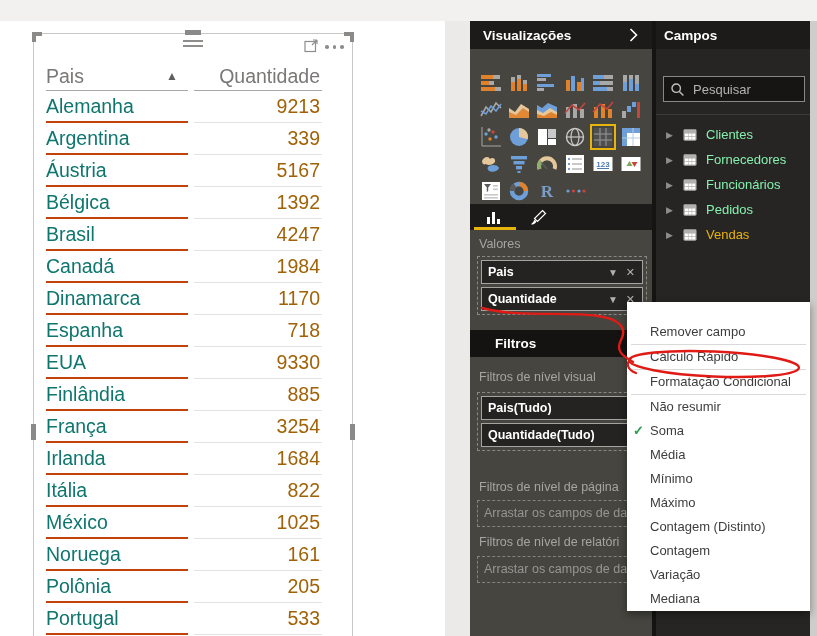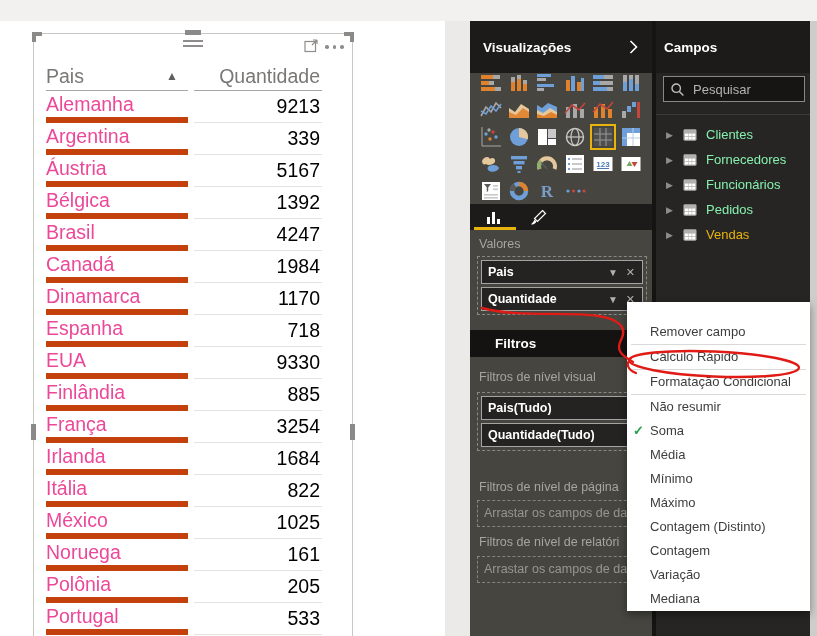--- a/index.html
+++ b/index.html
@@ -24,30 +24,30 @@
 
   .vh-drag { position:absolute; left:calc(50% - 10px); top:6px; width:20px; height:8px; }
   .vh-drag span { display:block; height:2px; background:#8f8d8b; margin-bottom:3px; }
   .vh-focus { position:absolute; left:270px; top:4px; width:15px; height:15px; }
   .vh-dots { position:absolute; left:291px; top:11px; width:22px; height:5px; display:flex; gap:4px; }
   .vh-dots i { width:3.5px; height:3.5px; border-radius:50%; background:#8f8d8b; }
 
   .tbl { position:absolute; left:12px; top:28px; width:276px; font-size:19.5px; }
   .trow { display:flex; height:32px; align-items:center; }
   .trow .c1 { width:142px; height:100%; display:flex; align-items:center; justify-content:space-between;
-    border-bottom:6px solid #c2410c; color:#ec4899; }
+    border-bottom:2px solid #c2410c; color:#0f766e; }
   .trow .gap { width:6px; }
   .trow .c2 { flex:1; height:100%; display:flex; align-items:center; justify-content:flex-end;
-    border-bottom:1px solid #e4e2e0; color:#000000; padding-right:2px; }
+    border-bottom:1px solid #e4e2e0; color:#a16207; padding-right:2px; }
   .thead { height:29px; }
   .thead .c1, .thead .c2 { color:#7a7877; border-bottom:1px solid #a9a7a5; }
   .sort-arrow { font-size:12px; color:#5f5e5d; padding-right:10px; }
 
   
-  .panel-band { position:absolute; left:0; width:100%; height:52px; background:#1c1b1a;
+  .panel-band { position:absolute; left:0; width:100%; height:28px; background:#1c1b1a;
     color:#fff; font-size:13.5px; font-weight:bold; display:flex; align-items:center; }
   #viz-panel { position:absolute; left:470px; top:21px; width:182px; height:615px; background:#46453f; }
   #panel-divider { position:absolute; left:652px; top:21px; width:4px; height:615px; background:#151413; }
   #fields-panel { position:absolute; left:656px; top:21px; width:161px; height:615px; background:#262524; }
   #fields-scrollbar { position:absolute; left:810px; top:21px; width:7px; height:615px; background:#cfcdcb; }
 
   
   #viz-grid { position:absolute; left:10px; top:51px; width:170px; display:grid;
     grid-template-columns:repeat(6,22px); grid-auto-rows:22px; column-gap:6px; row-gap:5px; }
   .vicon { width:22px; height:22px; cursor:pointer; }

